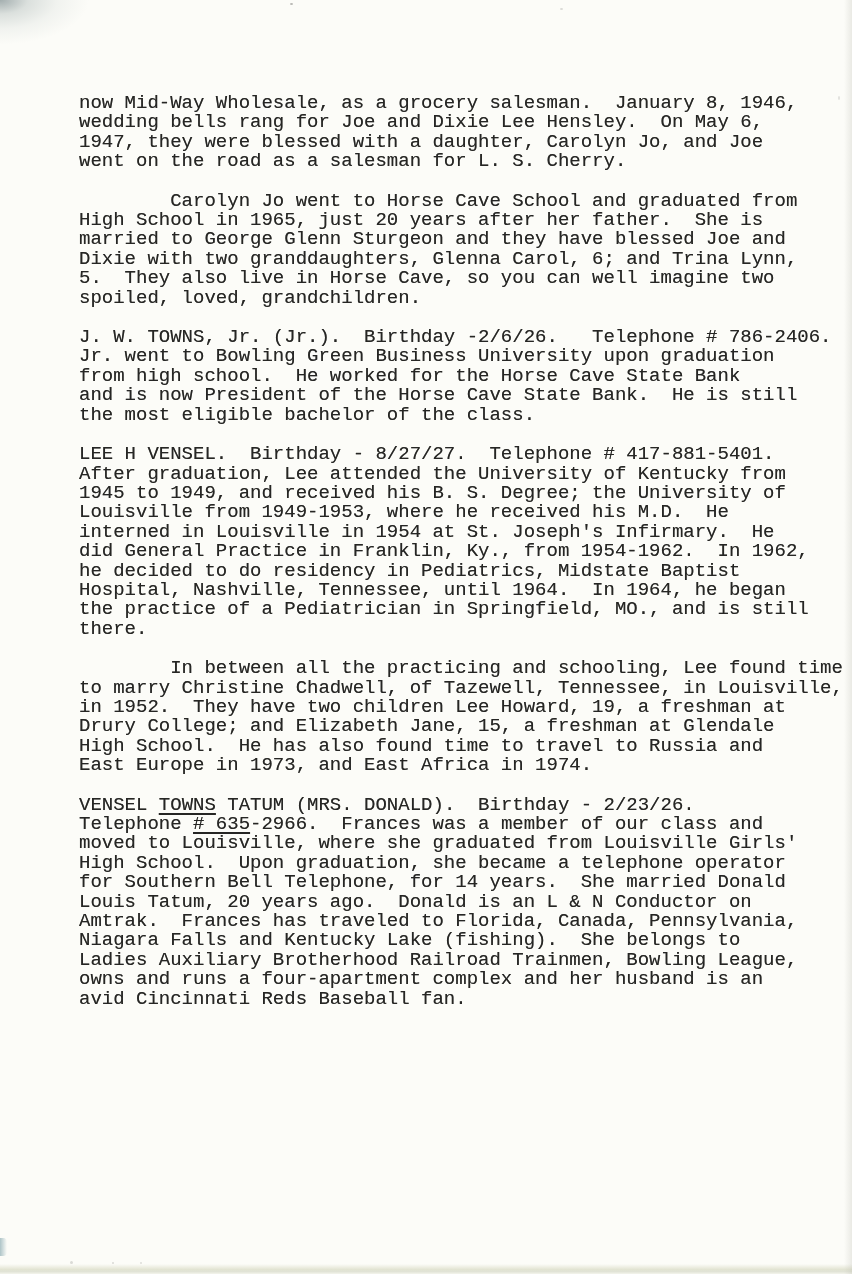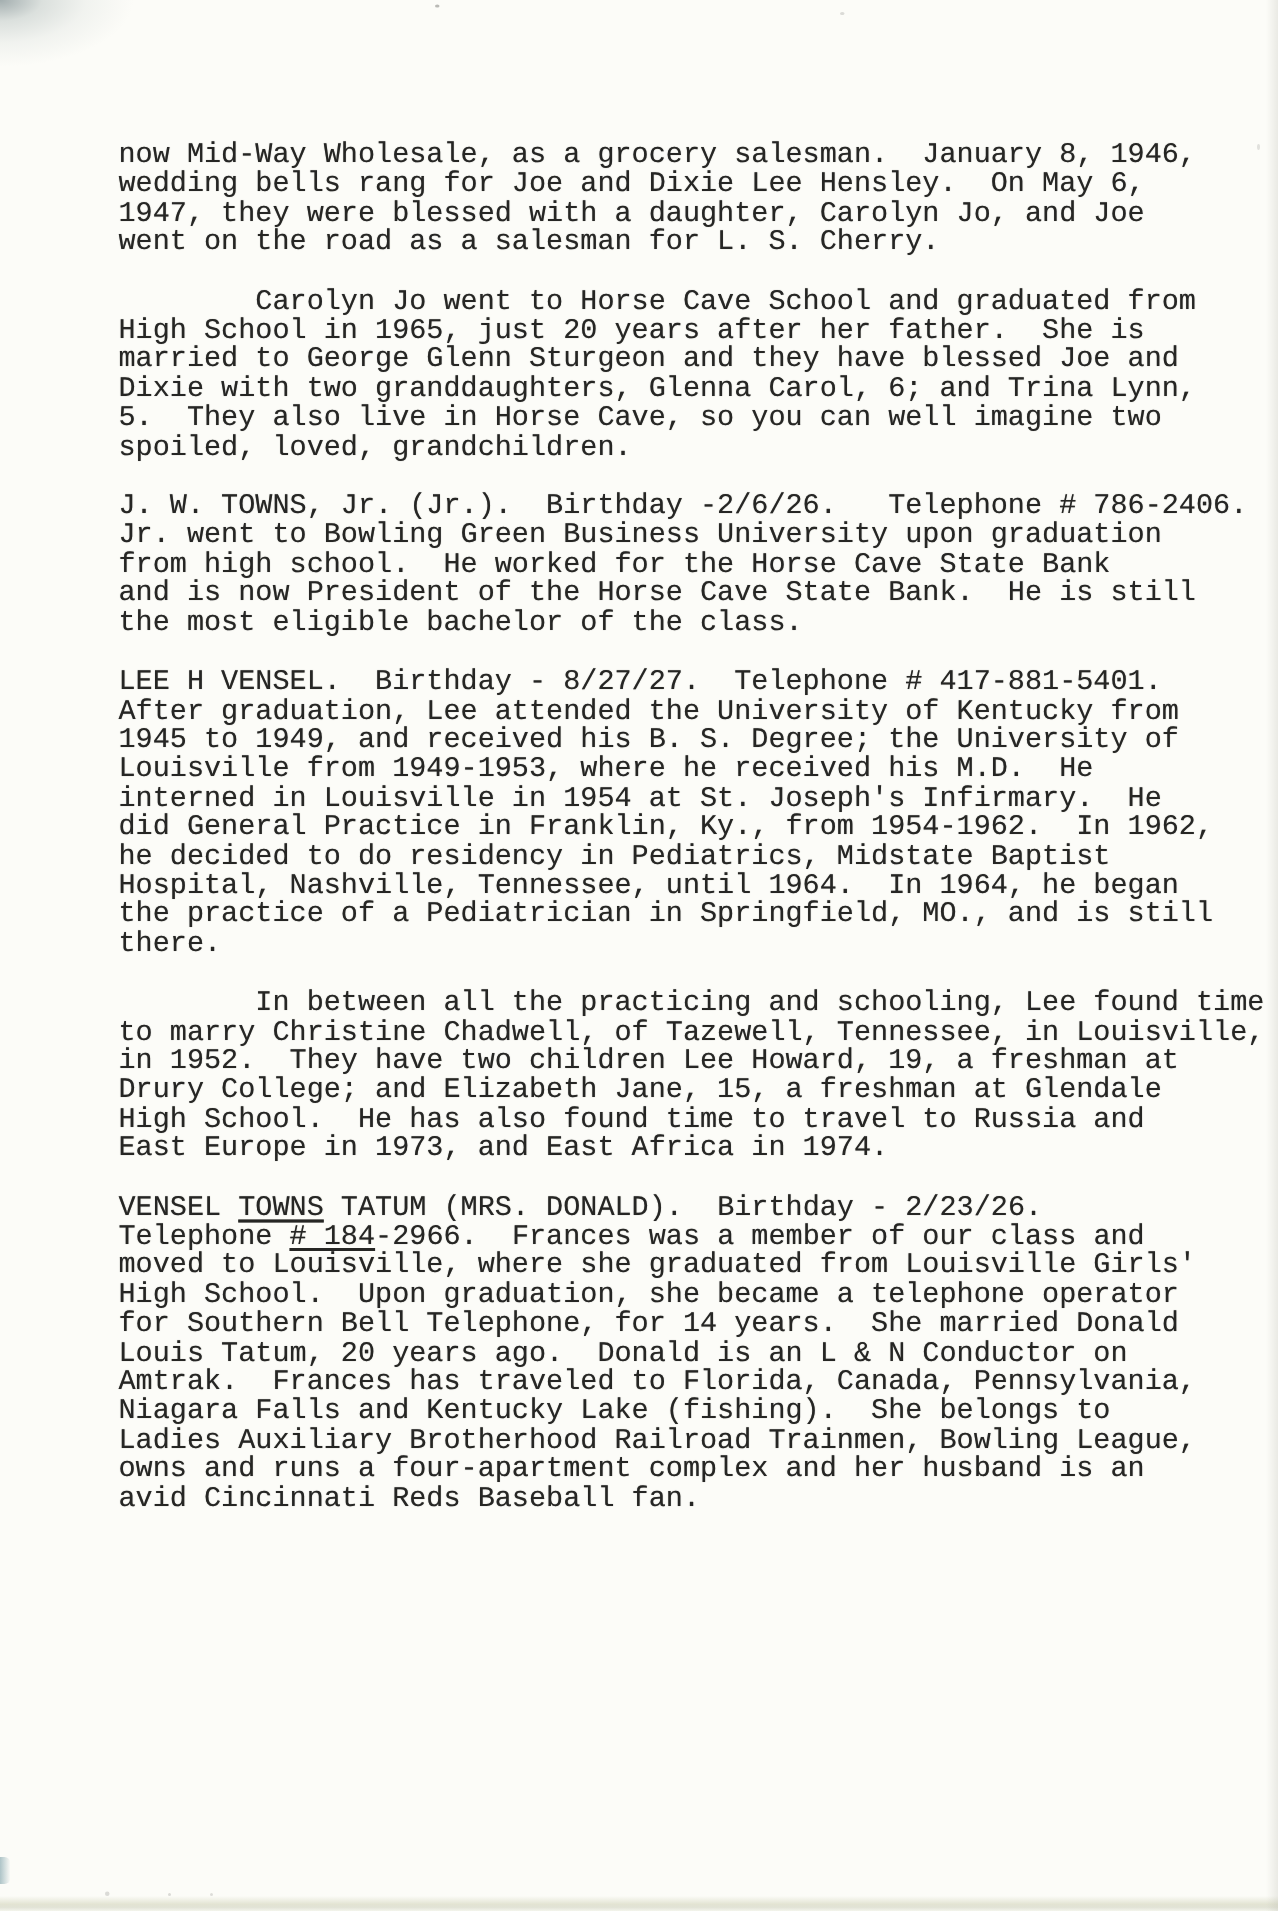--- a/index.html
+++ b/index.html
@@ -132,21 +132,21 @@
 there.</div>
 
     <div class="para">        In between all the practicing and schooling, Lee found time
 to marry Christine Chadwell, of Tazewell, Tennessee, in Louisville,
 in 1952.  They have two children Lee Howard, 19, a freshman at
 Drury College; and Elizabeth Jane, 15, a freshman at Glendale
 High School.  He has also found time to travel to Russia and
 East Europe in 1973, and East Africa in 1974.</div>
 
     <div class="para"><span>VENSEL </span><span class="u">TOWNS</span><span> TATUM (MRS. DONALD).  Birthday - 2/23/26.
-Telephone </span><span class="u"># 184</span><span>-2966.  Frances was a member of our class and
+Telephone </span><span class="u"># 635</span><span>-2966.  Frances was a member of our class and
 moved to Louisville, where she graduated from Louisville Girls'
 High School.  Upon graduation, she became a telephone operator
 for Southern Bell Telephone, for 14 years.  She married Donald
 Louis Tatum, 20 years ago.  Donald is an L &amp; N Conductor on
 Amtrak.  Frances has traveled to Florida, Canada, Pennsylvania,
 Niagara Falls and Kentucky Lake (fishing).  She belongs to
 Ladies Auxiliary Brotherhood Railroad Trainmen, Bowling League,
 owns and runs a four-apartment complex and her husband is an
 avid Cincinnati Reds Baseball fan.</span></div>
 

